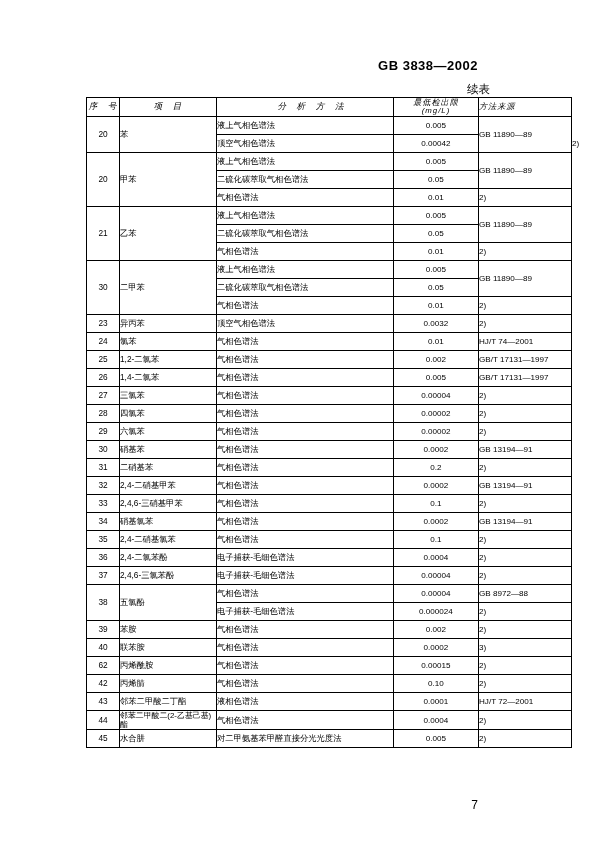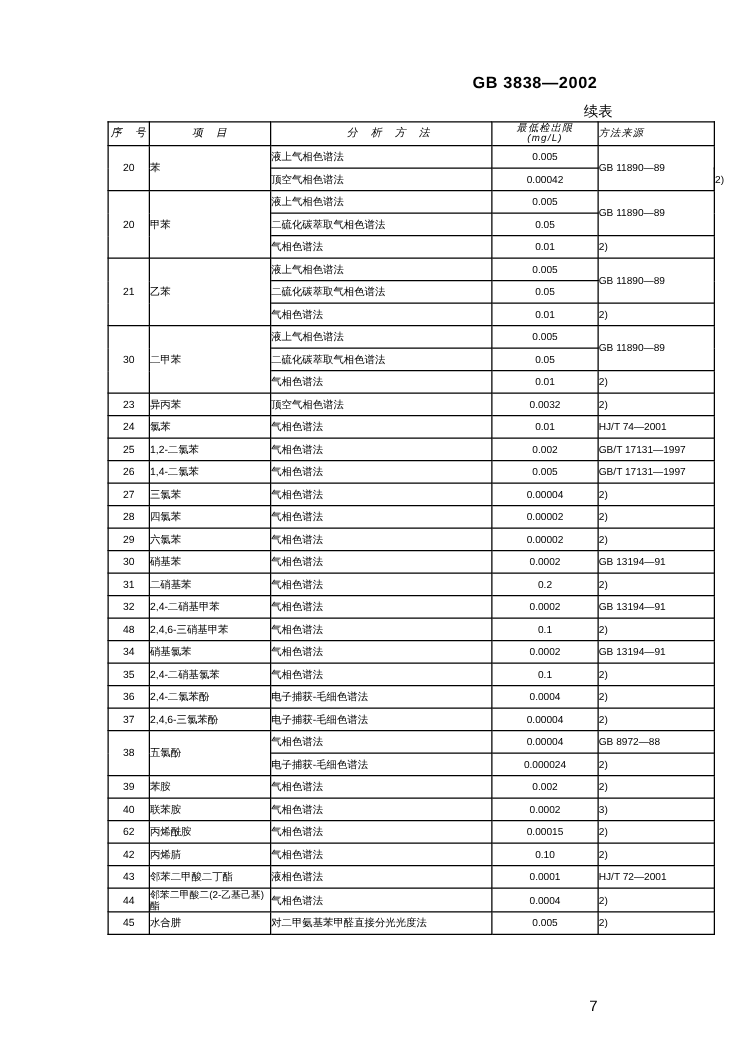--- a/index.html
+++ b/index.html
@@ -223,21 +223,21 @@
           <td class="c-src">2)</td>
         </tr>
         <tr>
           <td class="c-no" rowspan="1">32</td>
           <td class="c-item" rowspan="1">2,4-二硝基甲苯</td>
           <td class="c-meth">气相色谱法</td>
           <td class="c-lim">0.0002</td>
           <td class="c-src">GB 13194—91</td>
         </tr>
         <tr>
-          <td class="c-no" rowspan="1">48</td>
+          <td class="c-no" rowspan="1">33</td>
           <td class="c-item" rowspan="1">2,4,6-三硝基甲苯</td>
           <td class="c-meth">气相色谱法</td>
           <td class="c-lim">0.1</td>
           <td class="c-src">2)</td>
         </tr>
         <tr>
           <td class="c-no" rowspan="1">34</td>
           <td class="c-item" rowspan="1">硝基氯苯</td>
           <td class="c-meth">气相色谱法</td>
           <td class="c-lim">0.0002</td>

